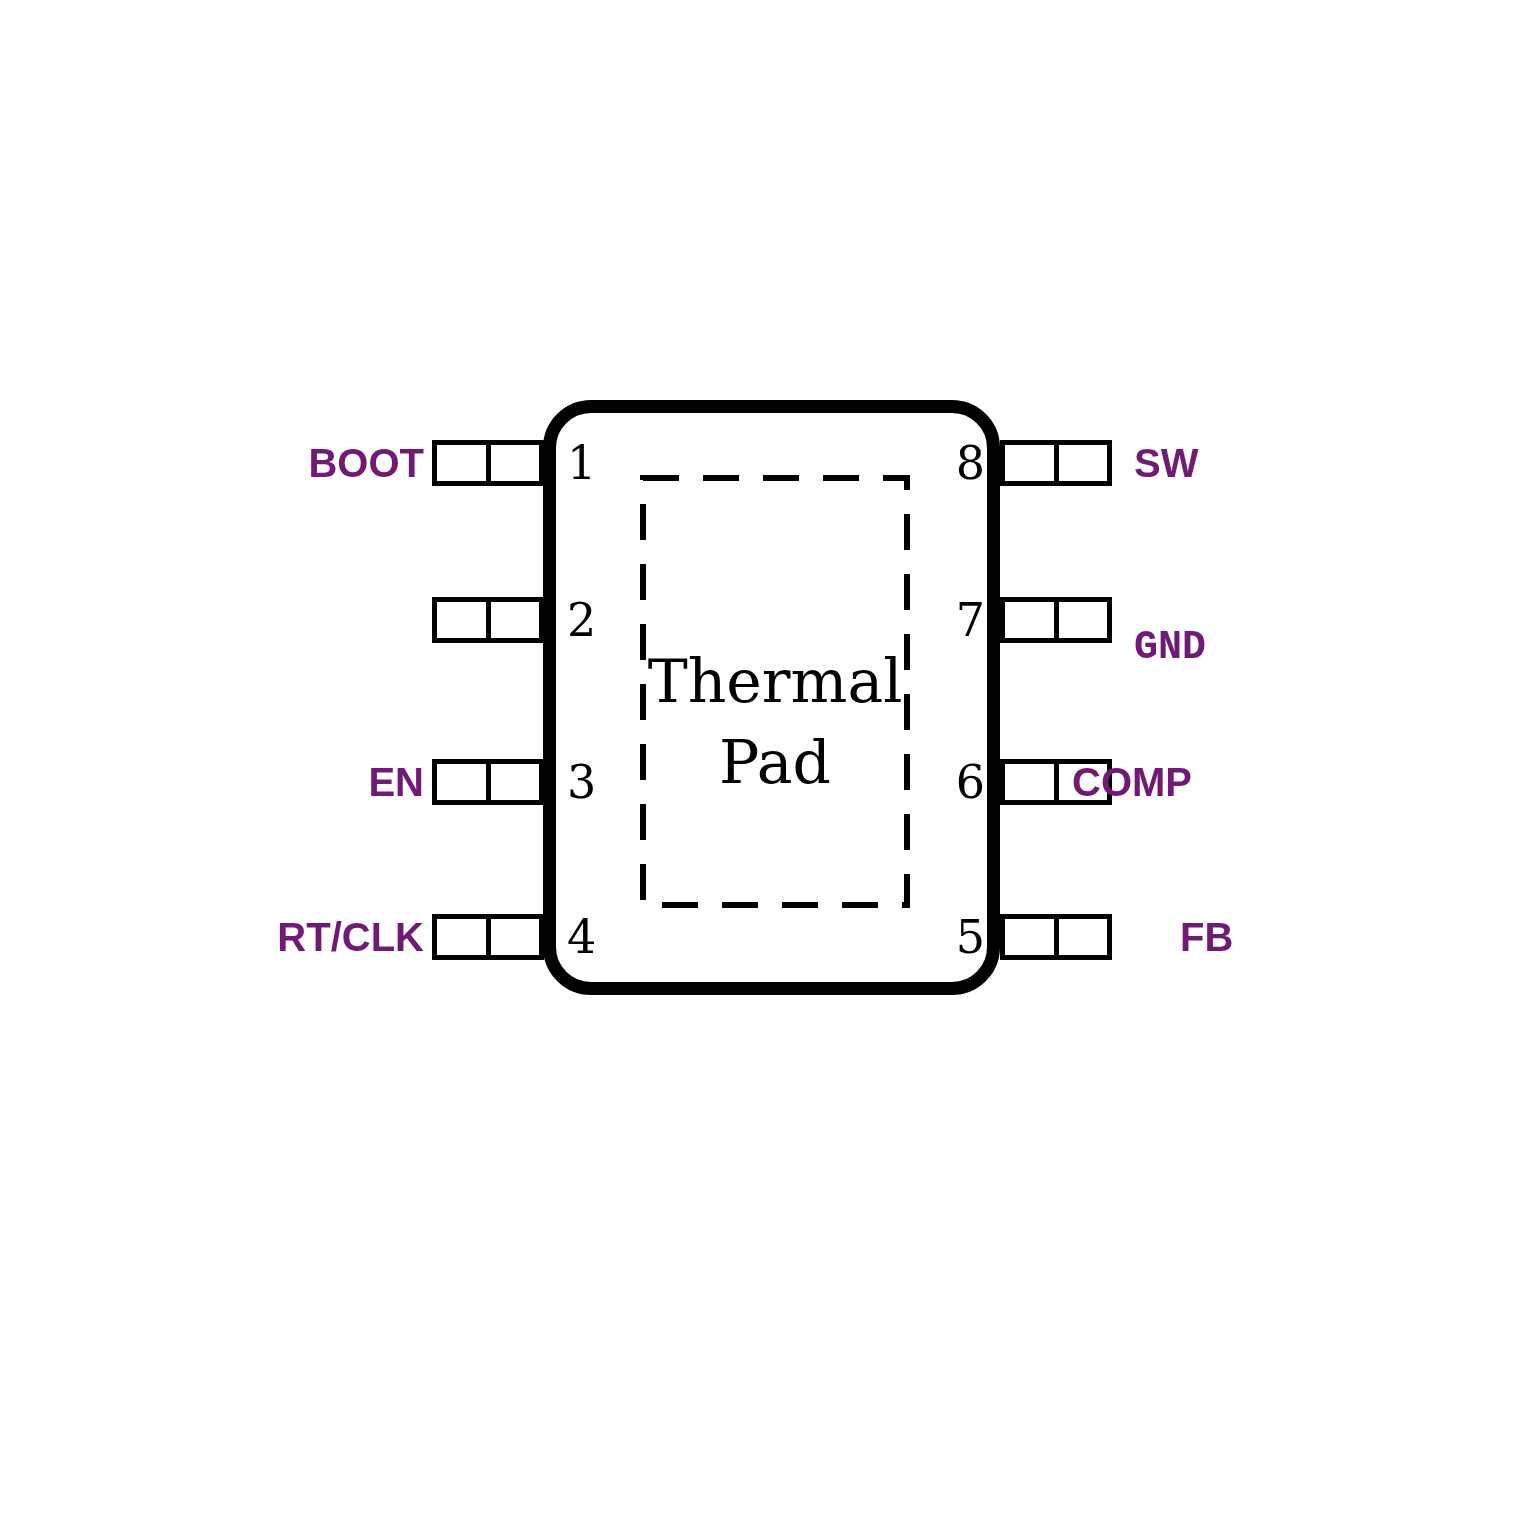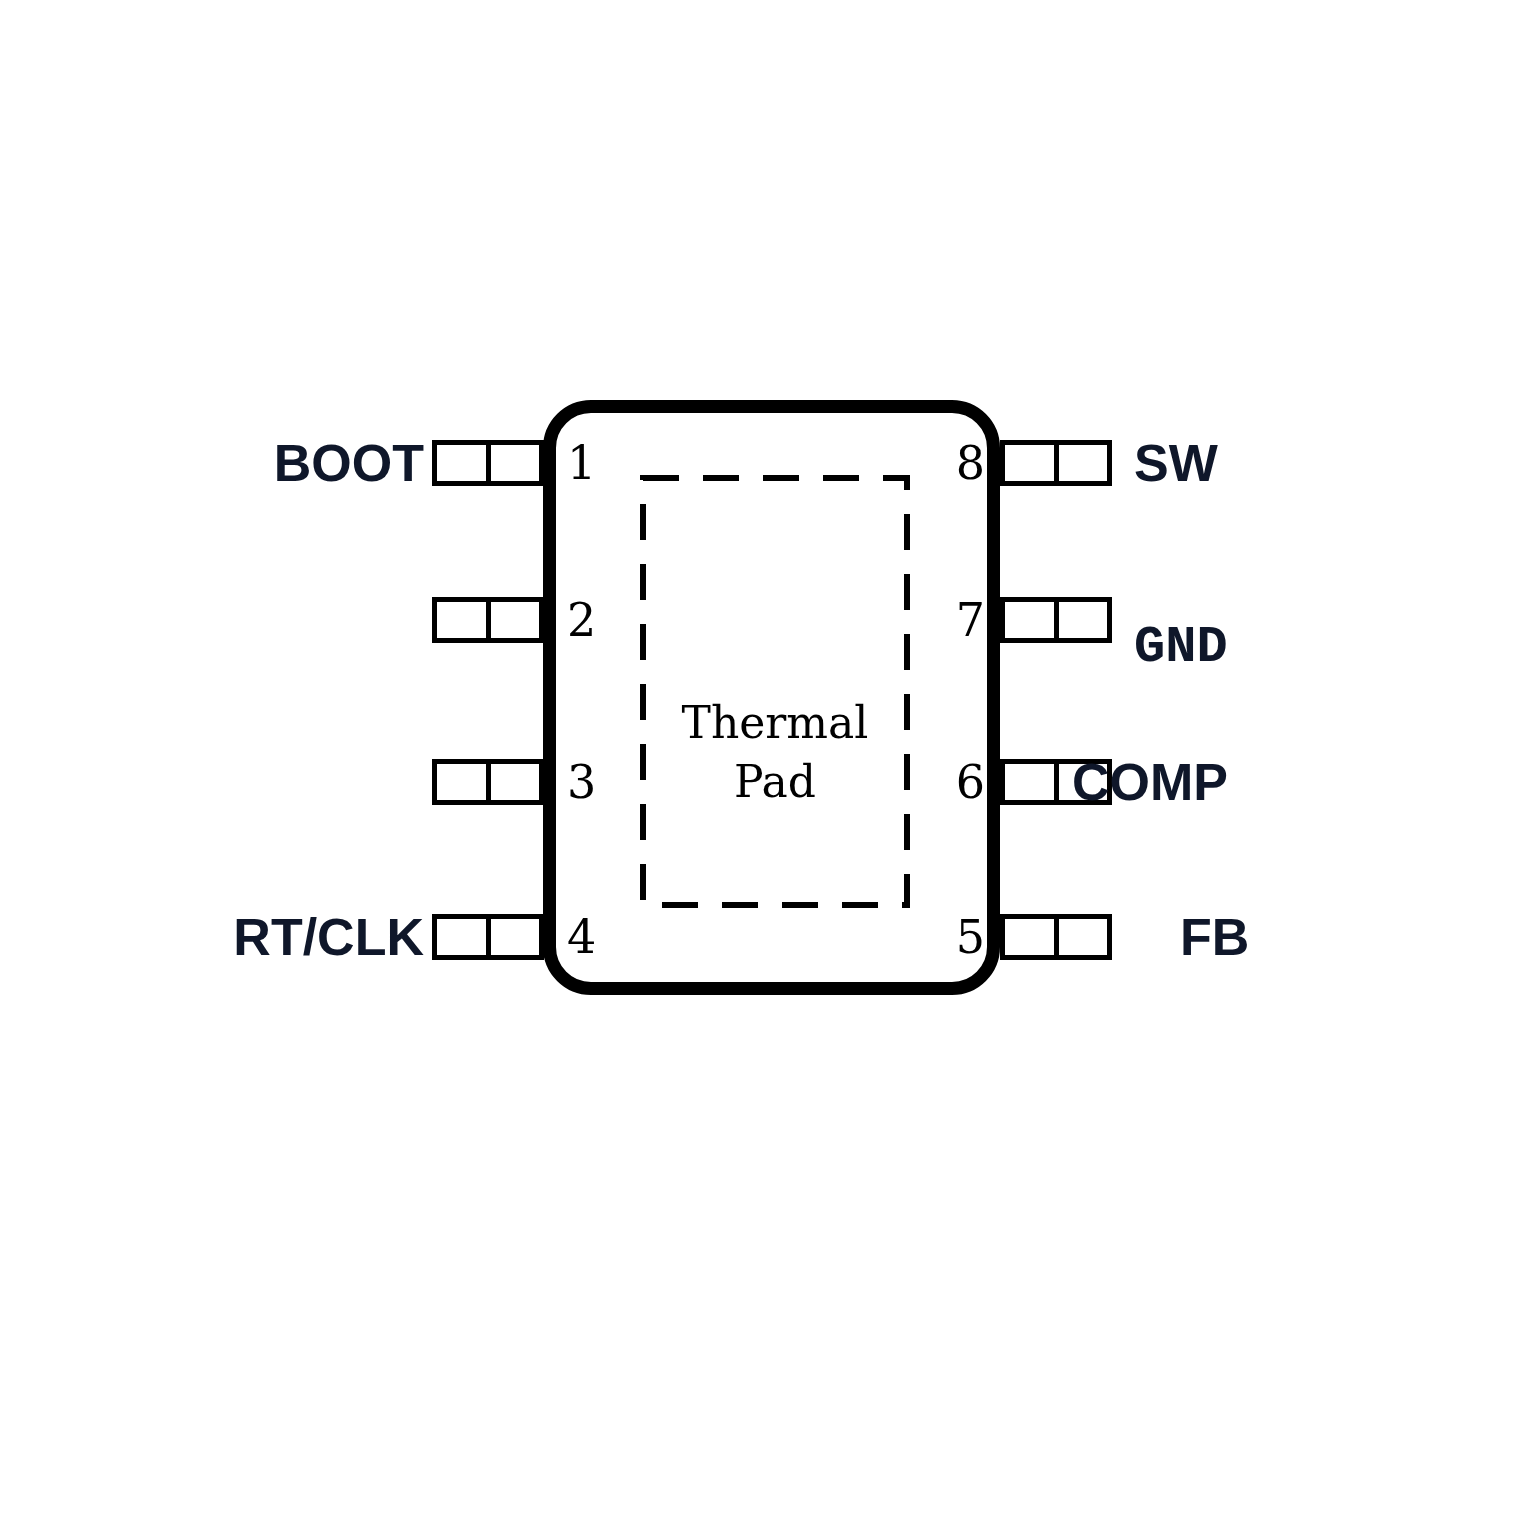--- a/index.html
+++ b/index.html
@@ -18,26 +18,26 @@
     border:13px solid #000000;
     border-radius:48px;
     background:#ffffff;
   }
   .thermal-pad-svg{
     position:absolute;
     left:640px; top:475px;
   }
   .thermal-pad-text{
     position:absolute;
-    left:655px; top:677px;
+    left:655px; top:647px;
     width:240px; height:150px;
     display:flex; align-items:center; justify-content:center;
     text-align:center;
     font-family:"DejaVu Serif", serif;
-    font-size:44px; line-height:1.35;
+    font-size:60px; line-height:1.35;
     color:#000000;
   }
   .pin-box{
     position:absolute;
     width:112px; height:46px;
     box-sizing:border-box;
     border:5px solid #000000;
     background:#ffffff;
     display:flex;
   }
@@ -48,23 +48,23 @@
     font-family:"DejaVu Serif", serif;
     font-size:46px;
     height:62px; line-height:62px;
     color:#000000;
     white-space:nowrap;
   }
   .pin-label{
     position:absolute;
     font-family:"Liberation Sans", sans-serif;
     font-weight:700;
-    font-size:52px;
+    font-size:40px;
     height:64px; line-height:64px;
-    color:#0f172a;
+    color:#701a75;
     white-space:nowrap;
   }
   .left-label{width:360px; text-align:right;}
   .right-label{text-align:right;}
   .num-right{width:52px; text-align:right;}
 </style>
 </head>
 <body>
 
 <div class="canvas">
@@ -87,20 +87,21 @@
     <div class="cell"></div>
     <div class="cell2"></div>
   </div>
   <div class="pin-number" style="left:567px; top:589px;">2</div>
 
   <div class="pin-box" style="left:432px; top:759px;">
     <div class="cell"></div>
     <div class="cell2"></div>
   </div>
   <div class="pin-number" style="left:567px; top:751px;">3</div>
+  <div class="pin-label left-label" style="left:64px; top:750px;">EN</div>
 
   <div class="pin-box" style="left:432px; top:914px;">
     <div class="cell"></div>
     <div class="cell2"></div>
   </div>
   <div class="pin-number" style="left:567px; top:906px;">4</div>
   <div class="pin-label left-label" style="left:64px; top:905px;">RT/CLK</div>
 
   <div class="pin-box" style="left:1000px; top:440px;">
     <div class="cell"></div>

